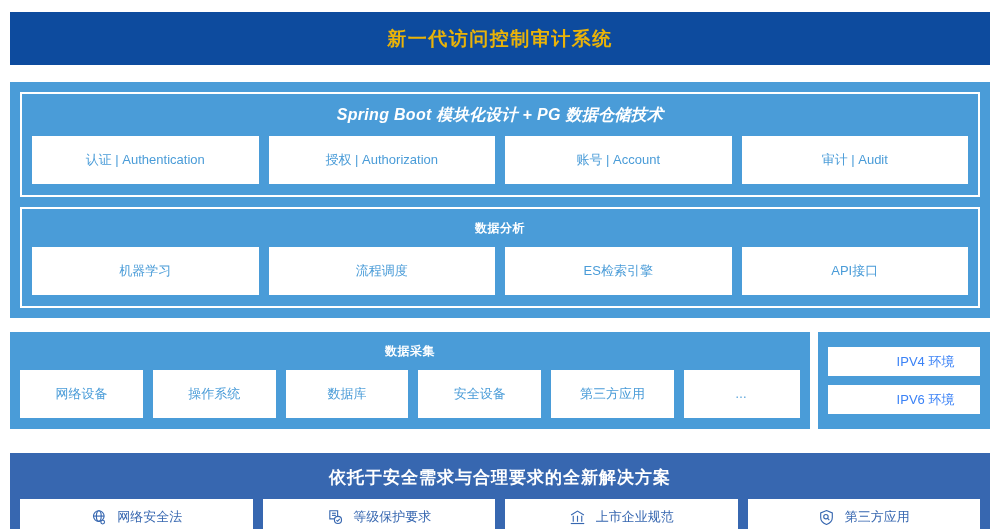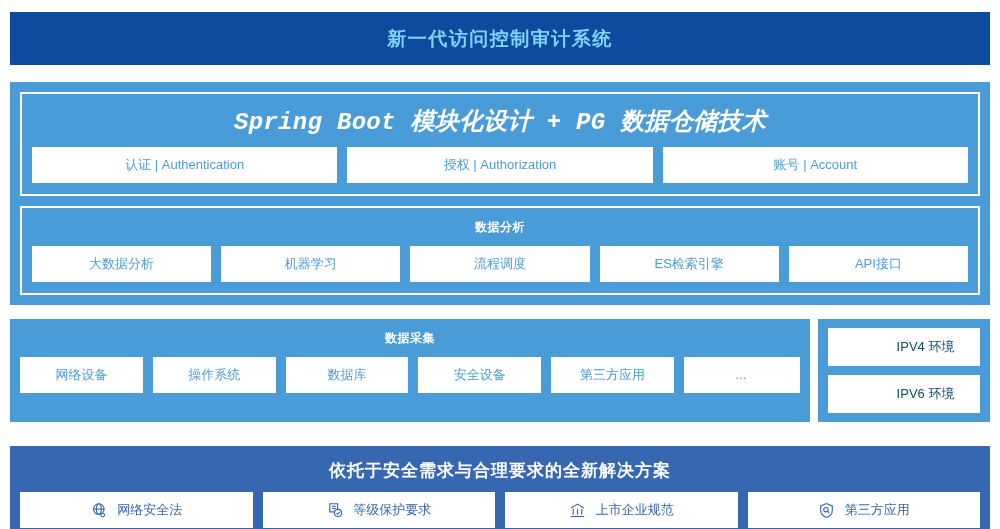--- a/index.html
+++ b/index.html
@@ -24,21 +24,21 @@
   
   .header-bar {
     margin: 12px 0 0 0;
     height: 53px;
     background: #0d4b9e;
     display: flex;
     align-items: center;
     justify-content: center;
   }
   .header-title {
-    color: #7dd3fc;
+    color: #eab308;
     font-size: 19px;
     font-weight: bold;
     letter-spacing: 1.5px;
     text-align: center;
   }
 
   
   .panel {
     background: #4a9cd8;
     box-sizing: border-box;
@@ -58,32 +58,31 @@
   .group-title {
     text-align: center;
     color: #ffffff;
     font-size: 12px;
     font-weight: bold;
     margin: 3px 0 10px 0;
     letter-spacing: 0.5px;
   }
   .group-title.italic {
     font-style: italic;
-    font-size: 24px;
+    font-size: 16px;
     letter-spacing: 0.3px;
-    font-family: Liberation Mono, monospace;
   }
   .card-row {
     display: flex;
     gap: 10px;
   }
   .card {
     flex: 1 1 0;
     background: #ffffff;
-    height: 36px;
+    height: 48px;
     display: flex;
     align-items: center;
     justify-content: center;
     color: #4a9cd8;
     font-size: 13px;
     white-space: nowrap;
   }
   .card.dots {
     flex: 0 0 116px;
     color: #4a9cd8;
@@ -109,25 +108,25 @@
     background: #4a9cd8;
     box-sizing: border-box;
     padding: 9px 10px;
     display: flex;
     flex-direction: column;
     justify-content: center;
     gap: 9px;
   }
   .side-card {
     background: #ffffff;
-    height: 38px;
-    display: flex;
-    align-items: center;
-    justify-content: center;
-    color: #0c4a6e;
+    height: 29px;
+    display: flex;
+    align-items: center;
+    justify-content: center;
+    color: #3b82f6;
     font-size: 13px;
     padding-left: 43px;
   }
 
   
   .banner {
     margin-top: 24px;
     background: #3767b0;
     box-sizing: border-box;
     padding: 9px 10px 12px 10px;
@@ -172,27 +171,27 @@
   </div>
 
   <div class="panel panel-stack">
 
     <div class="inner-box">
       <div class="group-title italic">Spring Boot 模块化设计 + PG 数据仓储技术</div>
       <div class="card-row">
         <div class="card">认证 | Authentication</div>
         <div class="card">授权 | Authorization</div>
         <div class="card">账号 | Account</div>
+        <div class="card">审计 | Audit</div>
       </div>
     </div>
 
     <div class="inner-box">
       <div class="group-title">数据分析</div>
       <div class="card-row">
-        <div class="card">大数据分析</div>
         <div class="card">机器学习</div>
         <div class="card">流程调度</div>
         <div class="card">ES检索引擎</div>
         <div class="card">API接口</div>
       </div>
     </div>
 
   </div>
 
   <div class="collect-row">

